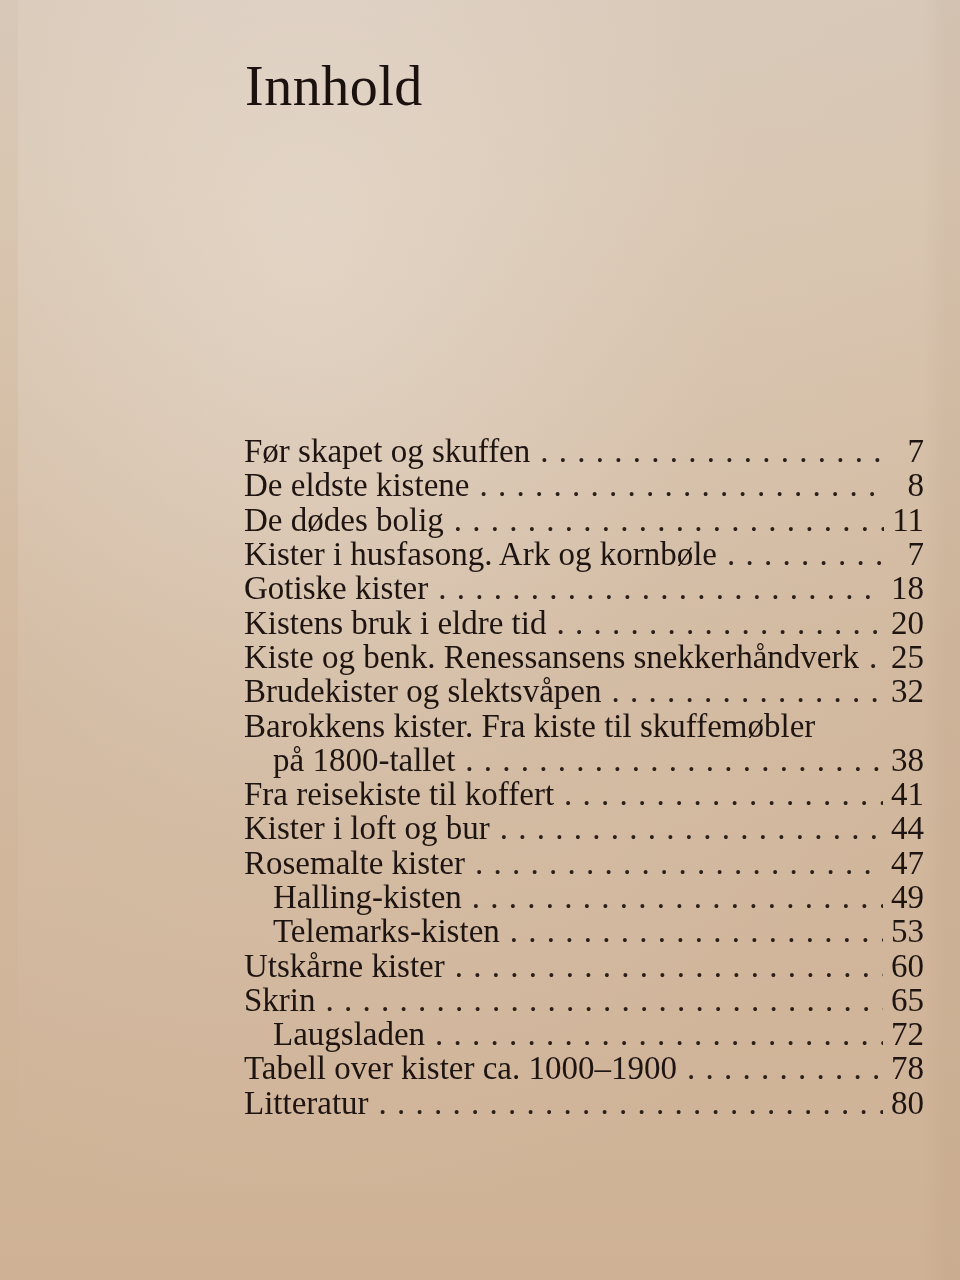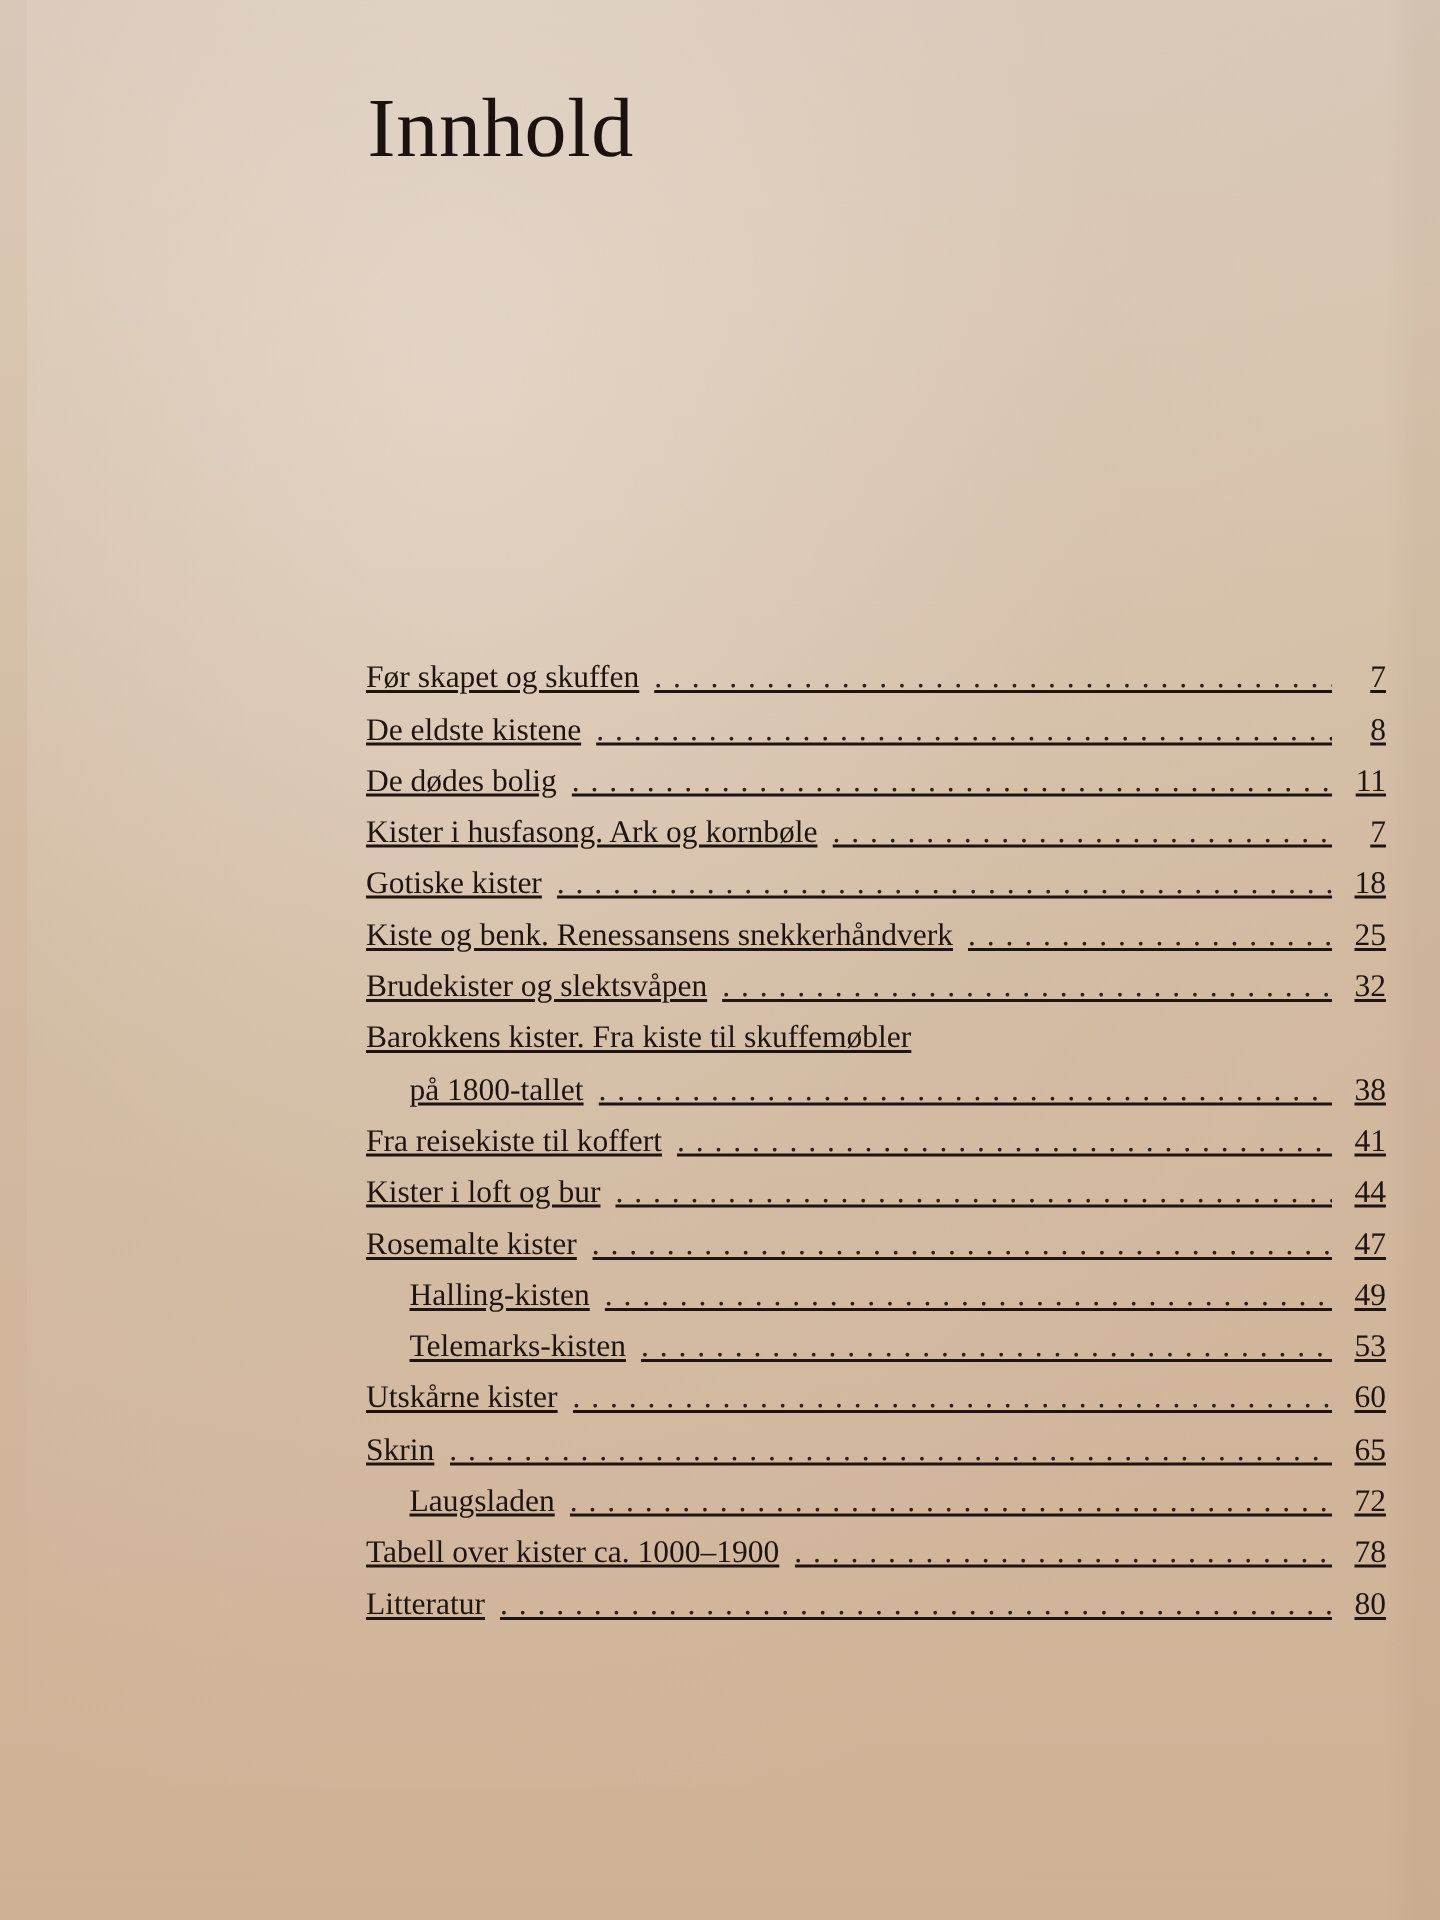--- a/index.html
+++ b/index.html
@@ -17,22 +17,22 @@
     position: absolute; right: 0; top: 0; width: 55px; height: 1280px;
     background: linear-gradient(90deg, rgba(0,0,0,0) 0%, rgba(120,90,60,0.06) 40%, rgba(150,110,80,0.08) 100%);
   }
   .title {
     position: absolute; left: 227px; top: 54px;
     font-size: 56px; font-weight: normal; letter-spacing: 0.5px; margin: 0;
     color: #1b1210;
   }
   .toc { position: absolute; left: 226px; top: 434px; width: 680px; }
   .entry {
-    display: flex; align-items: flex-end; height: 34.3px;
-    font-size: 21px; line-height: 34px; white-space: nowrap; text-decoration: underline;
+    display: flex; align-items: center; height: 34.3px;
+    font-size: 33px; line-height: 34px; white-space: nowrap;
   }
   .entry.indent .label { padding-left: 29px; }
   .label { flex: 0 0 auto; }
   .leader {
     flex: 1 1 auto; overflow: hidden; margin: 0 8px 0 10px;
     letter-spacing: 5.2px; color: #2a1f1a;
   }
   .leader::before {
     content: ". . . . . . . . . . . . . . . . . . . . . . . . . . . . . . . . . . . . . . . . . . . . . . . . . . . . . . . . . . . . . . . . . . . .";
     letter-spacing: 0px; word-spacing: 2px;
@@ -66,20 +66,25 @@
     </div>
     <div class="entry">
       <span class="label">Kister i husfasong. Ark og kornbøle</span>
       <span class="leader"></span>
       <span class="page-num">7</span>
     </div>
     <div class="entry">
       <span class="label">Gotiske kister</span>
       <span class="leader"></span>
       <span class="page-num">18</span>
+    </div>
+    <div class="entry">
+      <span class="label">Kistens bruk i eldre tid</span>
+      <span class="leader"></span>
+      <span class="page-num">20</span>
     </div>
     <div class="entry">
       <span class="label">Kiste og benk. Renessansens snekkerhåndverk</span>
       <span class="leader"></span>
       <span class="page-num">25</span>
     </div>
     <div class="entry">
       <span class="label">Brudekister og slektsvåpen</span>
       <span class="leader"></span>
       <span class="page-num">32</span>

